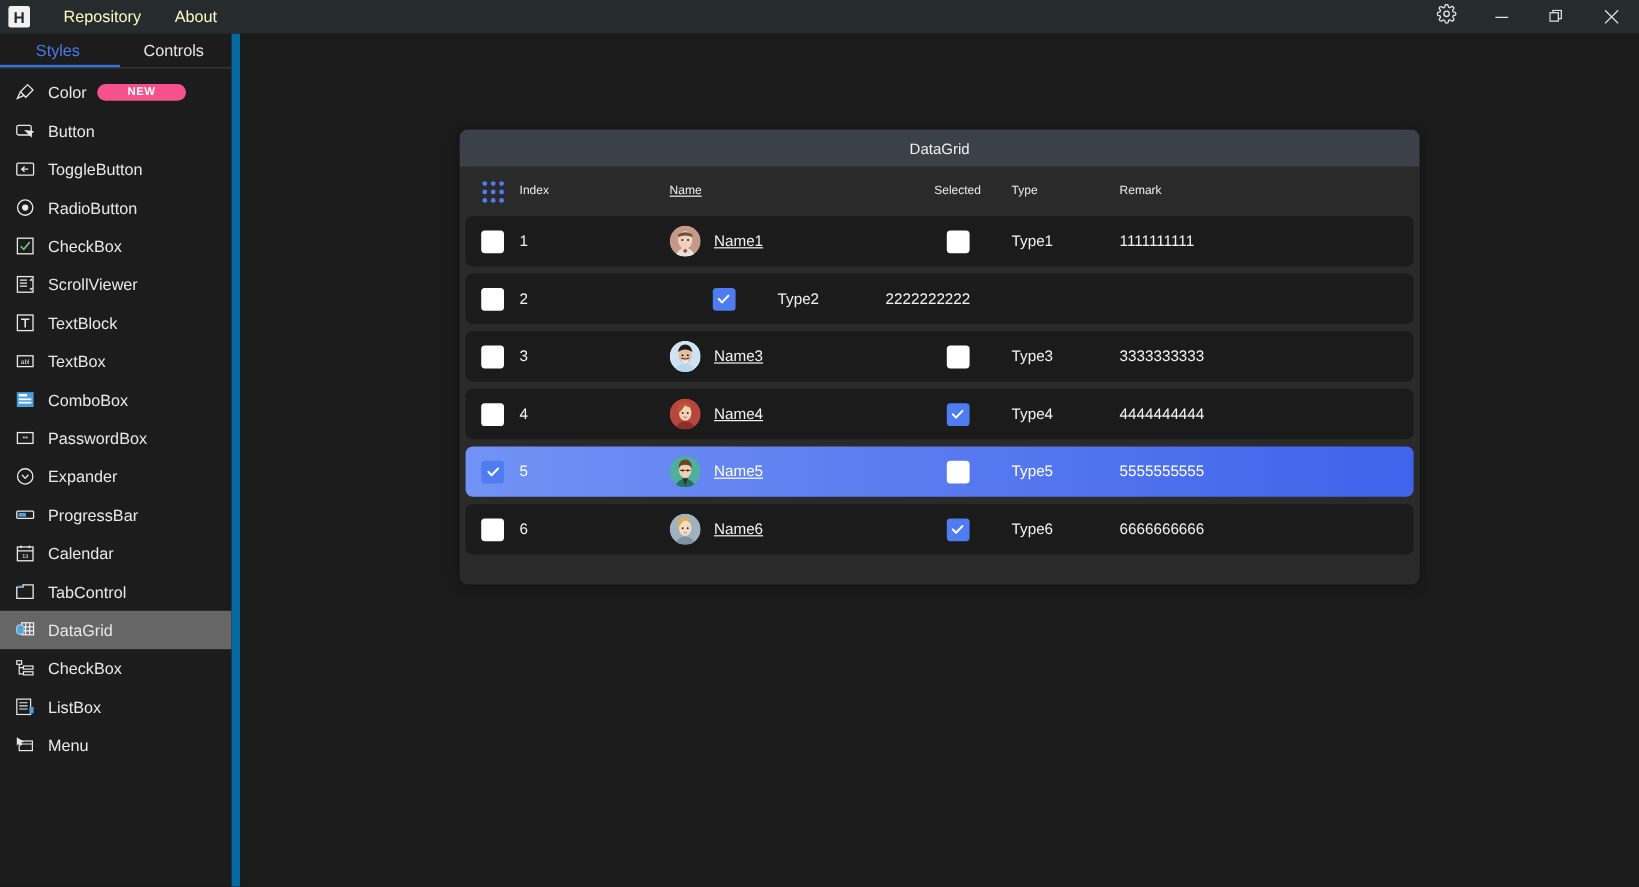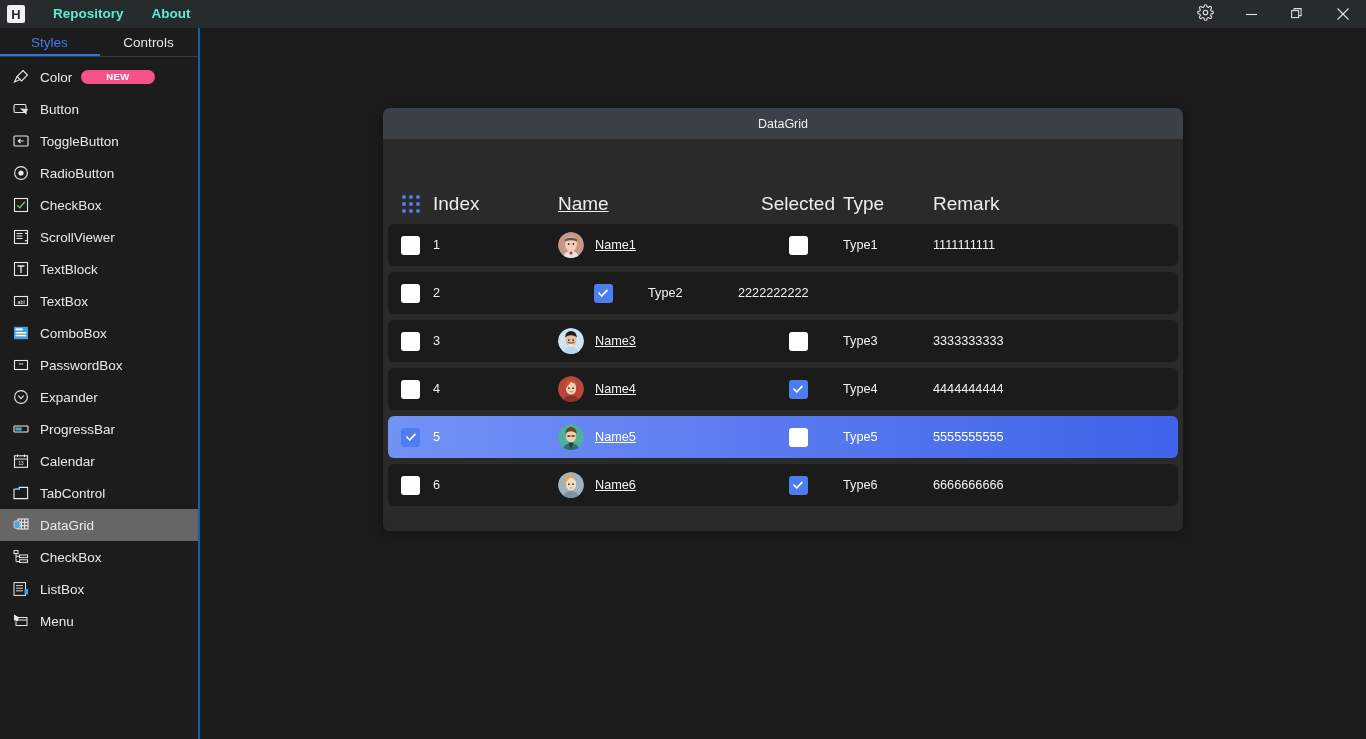--- a/index.html
+++ b/index.html
@@ -17,38 +17,37 @@
     display:flex; align-items:center;
     position:relative;
   }
   .logo{
     width:18px;height:18px;margin-left:7px;margin-right:14px;
     background:#f2f2f2;border-radius:2px;
     display:flex;align-items:center;justify-content:center;
     font-size:13px;font-weight:bold;color:#262b2d;line-height:1;
   }
   .menu-item{
-    color:#5eead4;font-size:13.5px;padding:0 14px;line-height:28px;
+    color:#fef9c3;font-size:13.5px;padding:0 14px;line-height:28px;
     cursor:default;
-    font-weight:bold;
   }
   .win-ctrls{position:absolute;right:0;top:0;height:28px;display:flex;}
   .win-btn{
     width:46px;height:28px;display:flex;align-items:center;justify-content:center;
   }
   .win-btn svg{display:block;}
   .gear-btn{width:46px;height:28px;display:flex;align-items:center;justify-content:center;}
 
   
   .body-wrap{display:flex;height:711px;width:100%;}
 
   
   .sidebar{
     width:200px;height:711px;background:#1c1c1c;
-    border-right:2px solid #0369a1;
+    border-right:7px solid #0369a1;
     display:flex;flex-direction:column;
     flex:0 0 200px;
   }
   .tabs{height:28px;display:flex;position:relative;flex:0 0 28px;}
   .tab{
     flex:1;display:flex;align-items:center;justify-content:center;
     font-size:13.5px;color:#e6e6e6;
   }
   .tab.active{color:#4a79e8;}
   .tab-underline{
@@ -89,23 +88,22 @@
 
   .gcol-check{flex:0 0 45px;display:flex;align-items:center;justify-content:center;}
   .gcol-index{flex:0 0 125px;}
   .gcol-name{flex:0 0 195px;display:flex;align-items:center;text-decoration:underline;}
   .gcol-selected{flex:0 0 90px;display:flex;align-items:center;justify-content:center;}
   .gcol-type{flex:0 0 90px;}
   .gcol-remark{flex:1;}
 
   .head-row{
     display:flex;align-items:center;height:41px;
-    color:#ededed;font-size:19px;background:#2a2a2a;
+    color:#ededed;font-size:10px;background:#2a2a2a;
     padding-left:0;
-    margin-top:44px;
   }
   .head-row .gcol-index,.head-row .gcol-type,.head-row .gcol-remark{padding-left:0;}
   .dots-icon{display:grid;grid-template-columns:repeat(3,4px);gap:3px;}
   .dots-icon i{width:4px;height:4px;border-radius:50%;background:#4d7df0;display:block;}
 
   .row{
     display:flex;align-items:center;height:42px;
     background:#1b1b1b;border-radius:6px;margin-bottom:6px;
     color:#f2f2f2;font-size:12.7px;
   }

